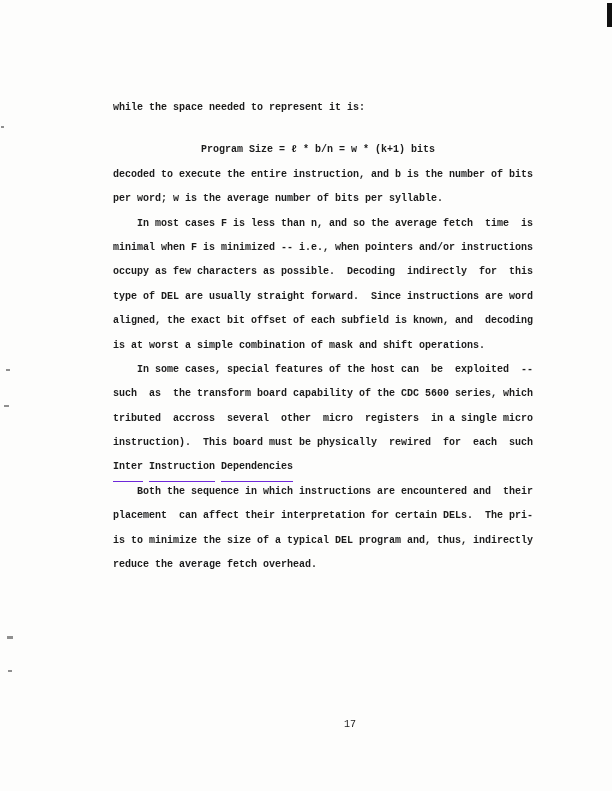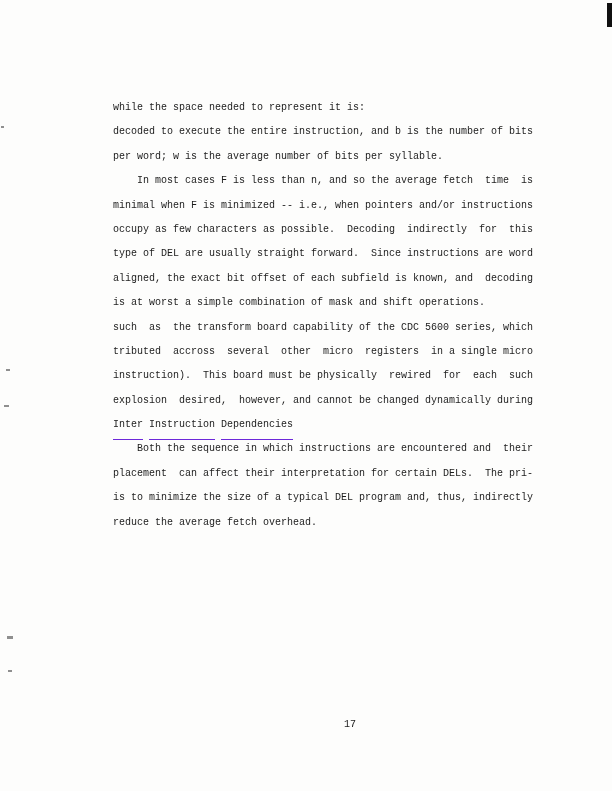--- a/index.html
+++ b/index.html
@@ -21,20 +21,21 @@
     left: 113px;
     top: 96px;
     width: 440px;
   }
   .line {
     white-space: pre;
     font-size: 10px;
     line-height: 24.4px;
     height: 24.4px;
     letter-spacing: 0px;
+    font-weight: bold;
   }
   .line.formula {
     padding-left: 88px;
     margin-top: 18px;
   }
   .line.after-formula {
     margin-top: 6px;
   }
   .line.heading .uw {
     border-bottom: 1px solid #6d28d9;
@@ -77,32 +78,33 @@
 
   <div class="corner-mark"></div>
   <div class="speck s1"></div>
   <div class="speck s2"></div>
   <div class="speck s3"></div>
   <div class="speck s4"></div>
   <div class="speck s5"></div>
 
   <div class="text-body">
       <div class="line intro">while the space needed to represent it is:</div>
+      <div class="line formula">Program Size = ℓ * b/n = w * (k+1) bits</div>
       <div class="line ">decoded to execute the entire instruction, and b is the number of bits</div>
       <div class="line ">per word; w is the average number of bits per syllable.</div>
       <div class="line ">    In most cases F is less than n, and so the average fetch  time  is</div>
       <div class="line ">minimal when F is minimized -- i.e., when pointers and/or instructions</div>
       <div class="line ">occupy as few characters as possible.  Decoding  indirectly  for  this</div>
       <div class="line ">type of DEL are usually straight forward.  Since instructions are word</div>
       <div class="line ">aligned, the exact bit offset of each subfield is known, and  decoding</div>
       <div class="line ">is at worst a simple combination of mask and shift operations.</div>
+      <div class="line ">    In some cases, special features of the host can  be  exploited  --</div>
       <div class="line ">such  as  the transform board capability of the CDC 5600 series, which</div>
       <div class="line ">tributed  accross  several  other  micro  registers  in a single micro</div>
       <div class="line ">instruction).  This board must be physically  rewired  for  each  such</div>
-      <div class="line ">explosion  desired,  however, and cannot be changed dynamically during</div>
       <div class="line heading"><span class="uw">Inter</span> <span class="uw">Instruction</span> <span class="uw">Dependencies</span></div>
       <div class="line ">    Both the sequence in which instructions are encountered and  their</div>
       <div class="line ">placement  can affect their interpretation for certain DELs.  The pri-</div>
       <div class="line ">is to minimize the size of a typical DEL program and, thus, indirectly</div>
       <div class="line ">reduce the average fetch overhead.</div>
     </div>
 
   <div class="footer">17</div>
 
 </div>

